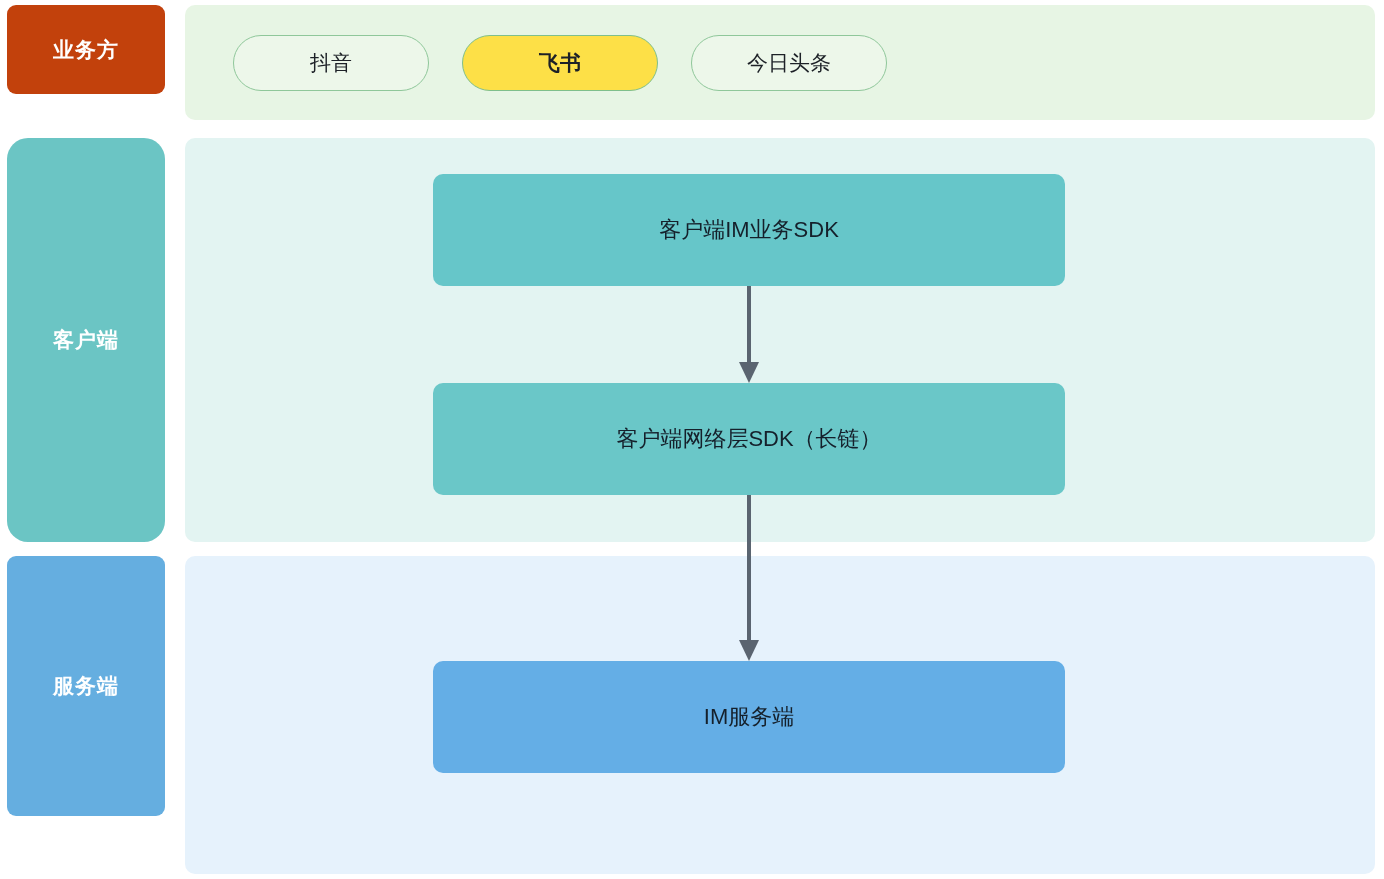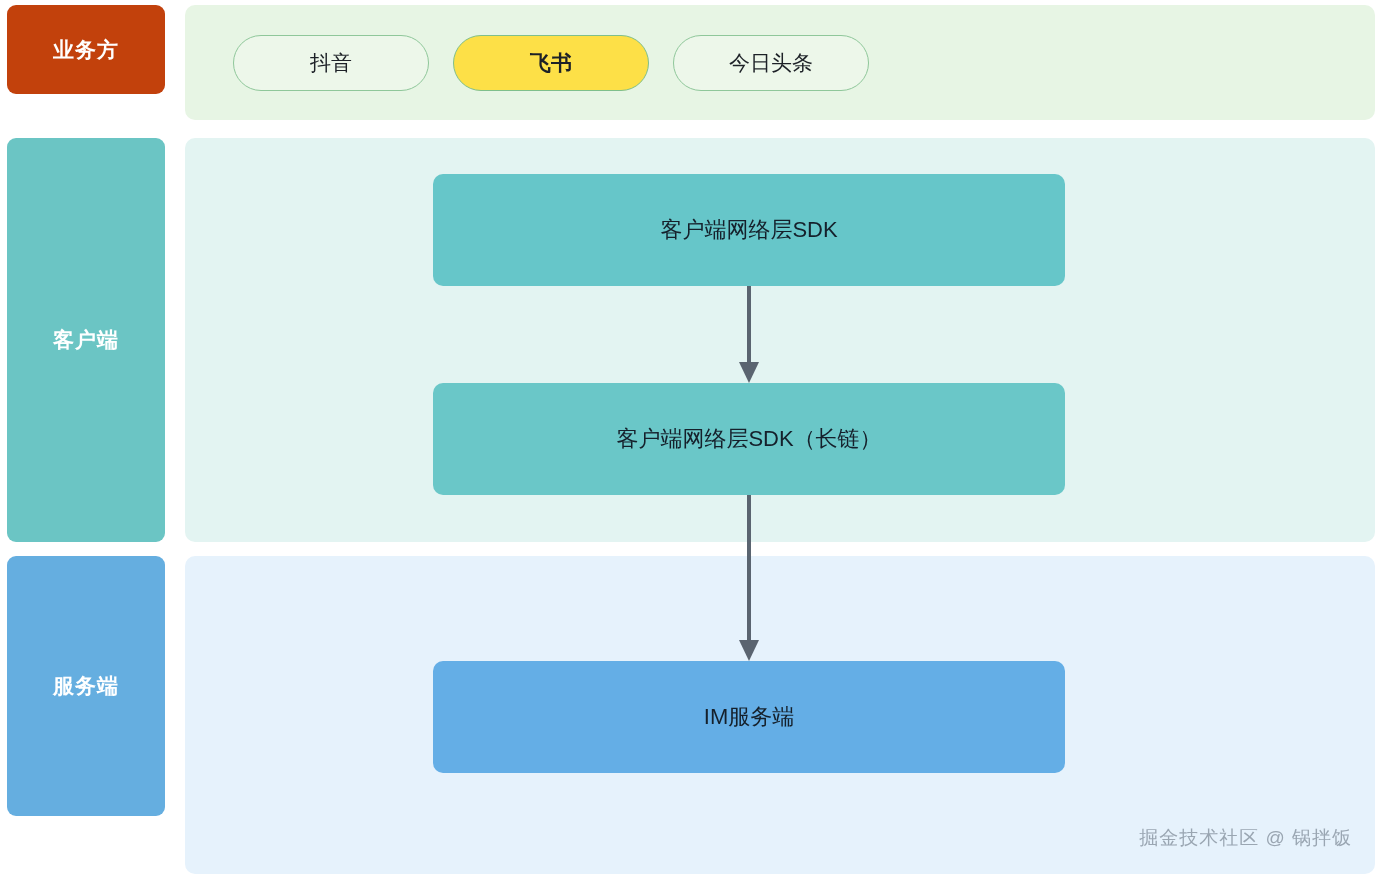--- a/index.html
+++ b/index.html
@@ -44,20 +44,21 @@
     height: 89px;
     background: #c2410c;
     font-size: 21px;
     text-align: right;
   }
   #lane-label-client {
     top: 138px;
     height: 404px;
     background: #6bc5c4;
     font-size: 21px;
+    border-radius: 21px;
   }
   #lane-label-server {
     top: 556px;
     height: 260px;
     background: #65aee0;
     font-size: 21px;
   }
 
   
   .lane-panel {
@@ -66,21 +67,21 @@
     width: 1190px;
     border-radius: 10px;
     box-sizing: border-box;
   }
   #panel-business {
     top: 5px;
     height: 115px;
     background: #e7f5e4;
     display: flex;
     align-items: center;
-    gap: 24px;
+    gap: 33px;
     padding-left: 48px;
   }
   #panel-client {
     top: 138px;
     height: 404px;
     background: #e3f4f2;
   }
   #panel-server {
     top: 556px;
     height: 318px;
@@ -191,38 +192,35 @@
     <div class="pill" id="pill-2">
       <span>今日头条</span>
     </div>
   </div>
 
   <div class="lane-panel" id="panel-client"></div>
 
   <div class="lane-panel" id="panel-server"></div>
 
   <div class="node" id="node-im-sdk">
-    <span>客户端网络层SDK</span>
+    <span>客户端IM业务SDK</span>
   </div>
 
   <div class="node" id="node-net-sdk">
     <span>客户端网络层SDK（长链）</span>
   </div>
 
   <div class="node" id="node-im-server">
     <span>IM服务端</span>
   </div>
 
   <svg class="arrow-svg" id="arrow-1" viewBox="0 0 28 98">
     <line x1="14" y1="0" x2="14" y2="84" stroke="#5a6470" stroke-width="4"></line>
     <polygon points="14,97 4,76 24,76" fill="#5a6470"></polygon>
   </svg>
 
   <svg class="arrow-svg" id="arrow-2" viewBox="0 0 28 167">
     <line x1="14" y1="0" x2="14" y2="152" stroke="#5a6470" stroke-width="4"></line>
     <polygon points="14,166 4,145 24,145" fill="#5a6470"></polygon>
   </svg>
 
-  <div id="watermark">
-    <span>掘金技术社区 @ 锅拌饭</span>
-  </div>
 
 </div>
 
 </body></html>

